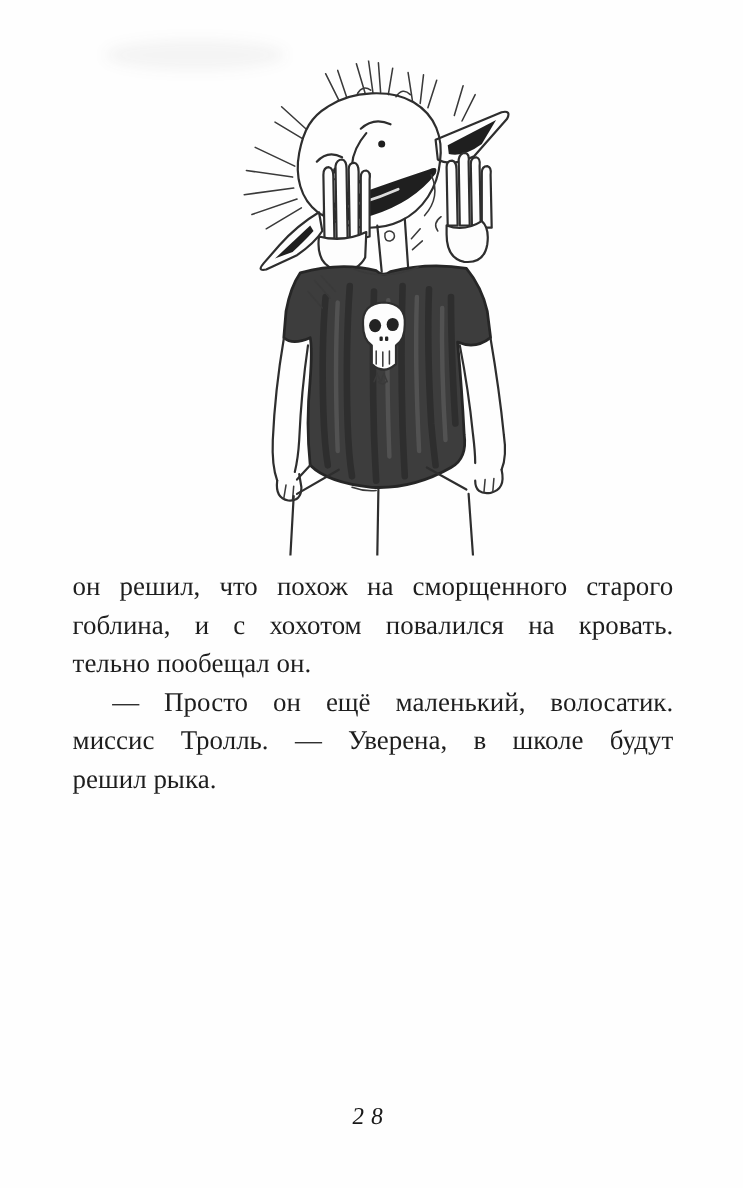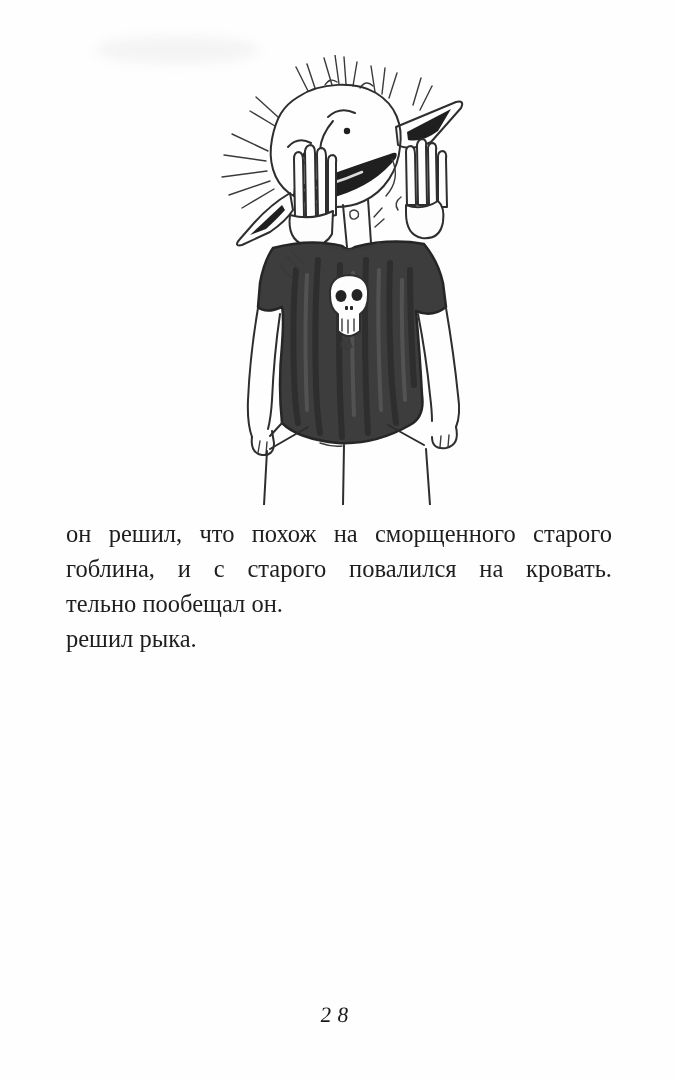--- a/index.html
+++ b/index.html
@@ -189,29 +189,31 @@
         <path class="ln" d="M256,394 L260,450"></path>
         <path class="ln" d="M174,390 L173,450"></path>
         <path class="thin" d="M150,388 Q161,392 172,391"></path>
       </g>
     </svg>
   </figure>
 
   <div class="text-block">
     <p class="para">
       <span class="line j">он решил, что похож на сморщенного старого</span>
-      <span class="line j">гоблина, и с старого повалился на кровать.</span>
+      <span class="line j">гоблина, и с хохотом повалился на кровать.</span>
     </p>
     <p class="para">
       <span class="line">тельно пообещал он.</span>
     </p>
     <p class="para">
     </p>
     <p class="para">
     </p>
     <p class="para">
+      <span class="line j ind">— Просто он ещё маленький, волосатик.</span>
+      <span class="line j">миссис Тролль. — Уверена, в школе будут</span>
       <span class="line">решил рыка.</span>
     </p>
   </div>
 
   <div class="pageno">28</div>
 
 </div>
 
 </body></html>

